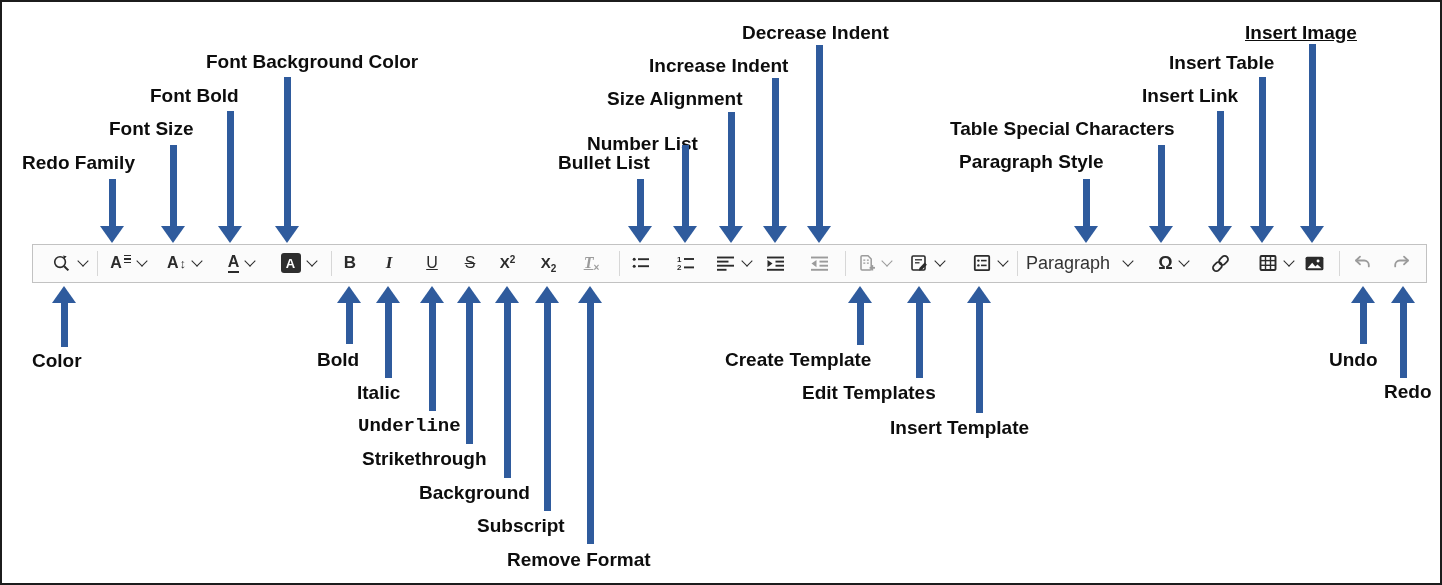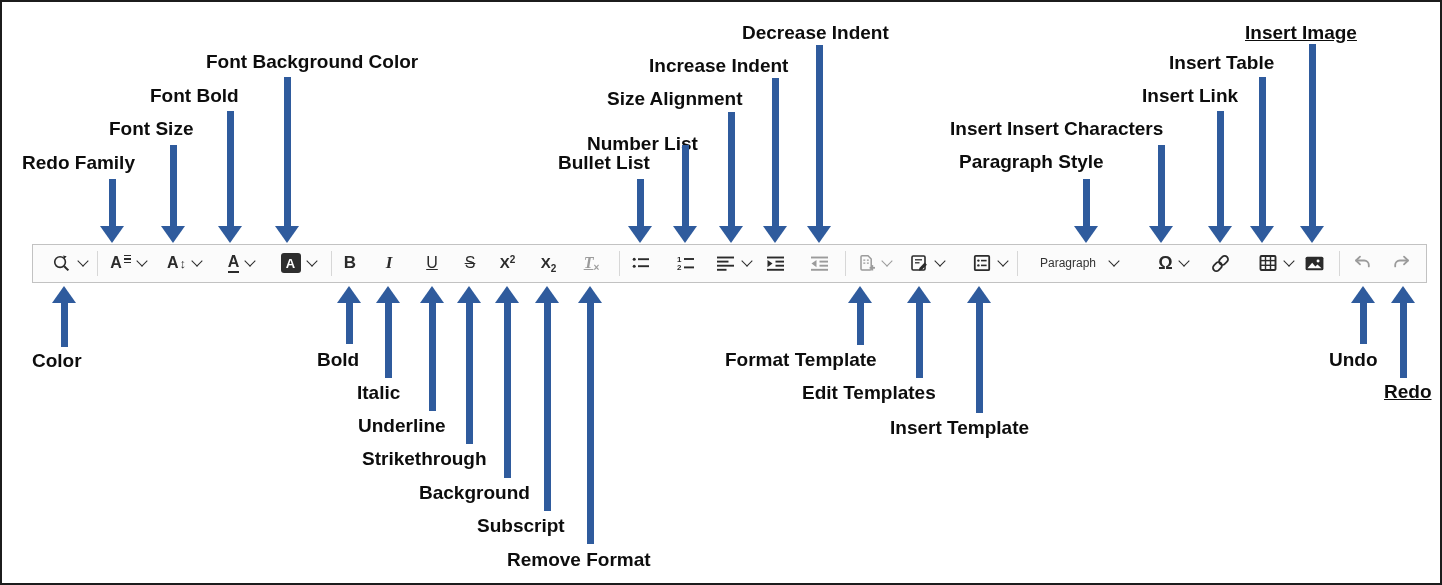--- a/index.html
+++ b/index.html
@@ -28,21 +28,21 @@
   .g-italic{font-family:"Liberation Serif",serif;font-style:italic;font-size:17px;font-weight:600;}
   .g-underline{font-size:16px;font-weight:500;text-decoration:underline;}
   .g-strike{font-size:16px;font-weight:500;text-decoration:line-through;}
   .g-base{font-size:15px;font-weight:600;}
   .g-sup{font-size:10px;font-weight:700;position:relative;top:-5px;}
   .g-sub{font-size:10px;font-weight:700;position:relative;top:4px;}
   .g-rfT{font-family:"Liberation Serif",serif;font-style:italic;font-size:16px;
          font-weight:600;text-decoration:underline;}
   .g-rfx{font-size:10px;font-weight:700;position:relative;top:3px;}
   .g-omega{font-size:18px;font-weight:600;}
-  .para-label{font-size:12px;color:#333;}
+  .para-label{font-size:18px;color:#333;}
   
   .ann-label{position:absolute;font-size:19px;font-weight:600;color:#0d0d0d;
              white-space:nowrap;line-height:1.1;}
   .arrow{position:absolute;display:flex;flex-direction:column;align-items:center;}
   .arrow .shaft{width:7px;flex:1 1 auto;background:#2f5b9d;}
   .arrow .head-down{width:0;height:0;border-left:12px solid transparent;
       border-right:12px solid transparent;border-top:17px solid #2f5b9d;}
   .arrow .head-up{width:0;height:0;border-left:12px solid transparent;
       border-right:12px solid transparent;border-bottom:17px solid #2f5b9d;}
 </style>
@@ -314,21 +314,21 @@
       <div class="ann-label" style="left: 740px; top: 21px;">Decrease Indent</div>
       <div class="arrow" style="left: 805px; top: 43px; height: 198px; width: 24px;">
         <div class="shaft"></div>
         <div class="head-down"></div>
       </div>
       <div class="ann-label" style="left: 957px; top: 150px;">Paragraph Style</div>
       <div class="arrow" style="left: 1072px; top: 177px; height: 64px; width: 24px;">
         <div class="shaft"></div>
         <div class="head-down"></div>
       </div>
-      <div class="ann-label" style="left: 948px; top: 117px;">Insert Insert Characters</div>
+      <div class="ann-label" style="left: 948px; top: 117px;">Table Special Characters</div>
       <div class="arrow" style="left: 1147px; top: 143px; height: 98px; width: 24px;">
         <div class="shaft"></div>
         <div class="head-down"></div>
       </div>
       <div class="ann-label" style="left: 1140px; top: 84px;">Insert Link</div>
       <div class="arrow" style="left: 1206px; top: 109px; height: 132px; width: 24px;">
         <div class="shaft"></div>
         <div class="head-down"></div>
       </div>
       <div class="ann-label" style="left: 1167px; top: 51px;">Insert Table</div>
@@ -349,21 +349,21 @@
       <div class="ann-label" style="left: 315px; top: 348px;">Bold</div>
       <div class="arrow" style="left: 335px; top: 284px; height: 58px; width: 24px;">
         <div class="head-up"></div>
         <div class="shaft"></div>
       </div>
       <div class="ann-label" style="left: 355px; top: 381px;">Italic</div>
       <div class="arrow" style="left: 374px; top: 284px; height: 92px; width: 24px;">
         <div class="head-up"></div>
         <div class="shaft"></div>
       </div>
-      <div class="ann-label" style="left: 356px; top: 414px;">Underline</div>
+      <div class="ann-label" style="left: 356px; top: 414px; font-family: Liberation Mono, monospace;">Underline</div>
       <div class="arrow" style="left: 418px; top: 284px; height: 125px; width: 24px;">
         <div class="head-up"></div>
         <div class="shaft"></div>
       </div>
       <div class="ann-label" style="left: 360px; top: 447px;">Strikethrough</div>
       <div class="arrow" style="left: 455px; top: 284px; height: 158px; width: 24px;">
         <div class="head-up"></div>
         <div class="shaft"></div>
       </div>
       <div class="ann-label" style="left: 417px; top: 481px;">Background</div>
@@ -374,40 +374,40 @@
       <div class="ann-label" style="left: 475px; top: 514px;">Subscript</div>
       <div class="arrow" style="left: 533px; top: 284px; height: 225px; width: 24px;">
         <div class="head-up"></div>
         <div class="shaft"></div>
       </div>
       <div class="ann-label" style="left: 505px; top: 548px;">Remove Format</div>
       <div class="arrow" style="left: 576px; top: 284px; height: 258px; width: 24px;">
         <div class="head-up"></div>
         <div class="shaft"></div>
       </div>
-      <div class="ann-label" style="left: 723px; top: 348px;">Format Template</div>
+      <div class="ann-label" style="left: 723px; top: 348px;">Create Template</div>
       <div class="arrow" style="left: 846px; top: 284px; height: 59px; width: 24px;">
         <div class="head-up"></div>
         <div class="shaft"></div>
       </div>
       <div class="ann-label" style="left: 800px; top: 381px;">Edit Templates</div>
       <div class="arrow" style="left: 905px; top: 284px; height: 92px; width: 24px;">
         <div class="head-up"></div>
         <div class="shaft"></div>
       </div>
       <div class="ann-label" style="left: 888px; top: 416px;">Insert Template</div>
       <div class="arrow" style="left: 965px; top: 284px; height: 127px; width: 24px;">
         <div class="head-up"></div>
         <div class="shaft"></div>
       </div>
       <div class="ann-label" style="left: 1327px; top: 348px;">Undo</div>
       <div class="arrow" style="left: 1349px; top: 284px; height: 58px; width: 24px;">
         <div class="head-up"></div>
         <div class="shaft"></div>
       </div>
-      <div class="ann-label" style="left: 1382px; top: 380px; text-decoration: underline;">Redo</div>
+      <div class="ann-label" style="left: 1382px; top: 380px;">Redo</div>
       <div class="arrow" style="left: 1389px; top: 284px; height: 92px; width: 24px;">
         <div class="head-up"></div>
         <div class="shaft"></div>
       </div>
     </div>
 
 </div>
 
 </body></html>

